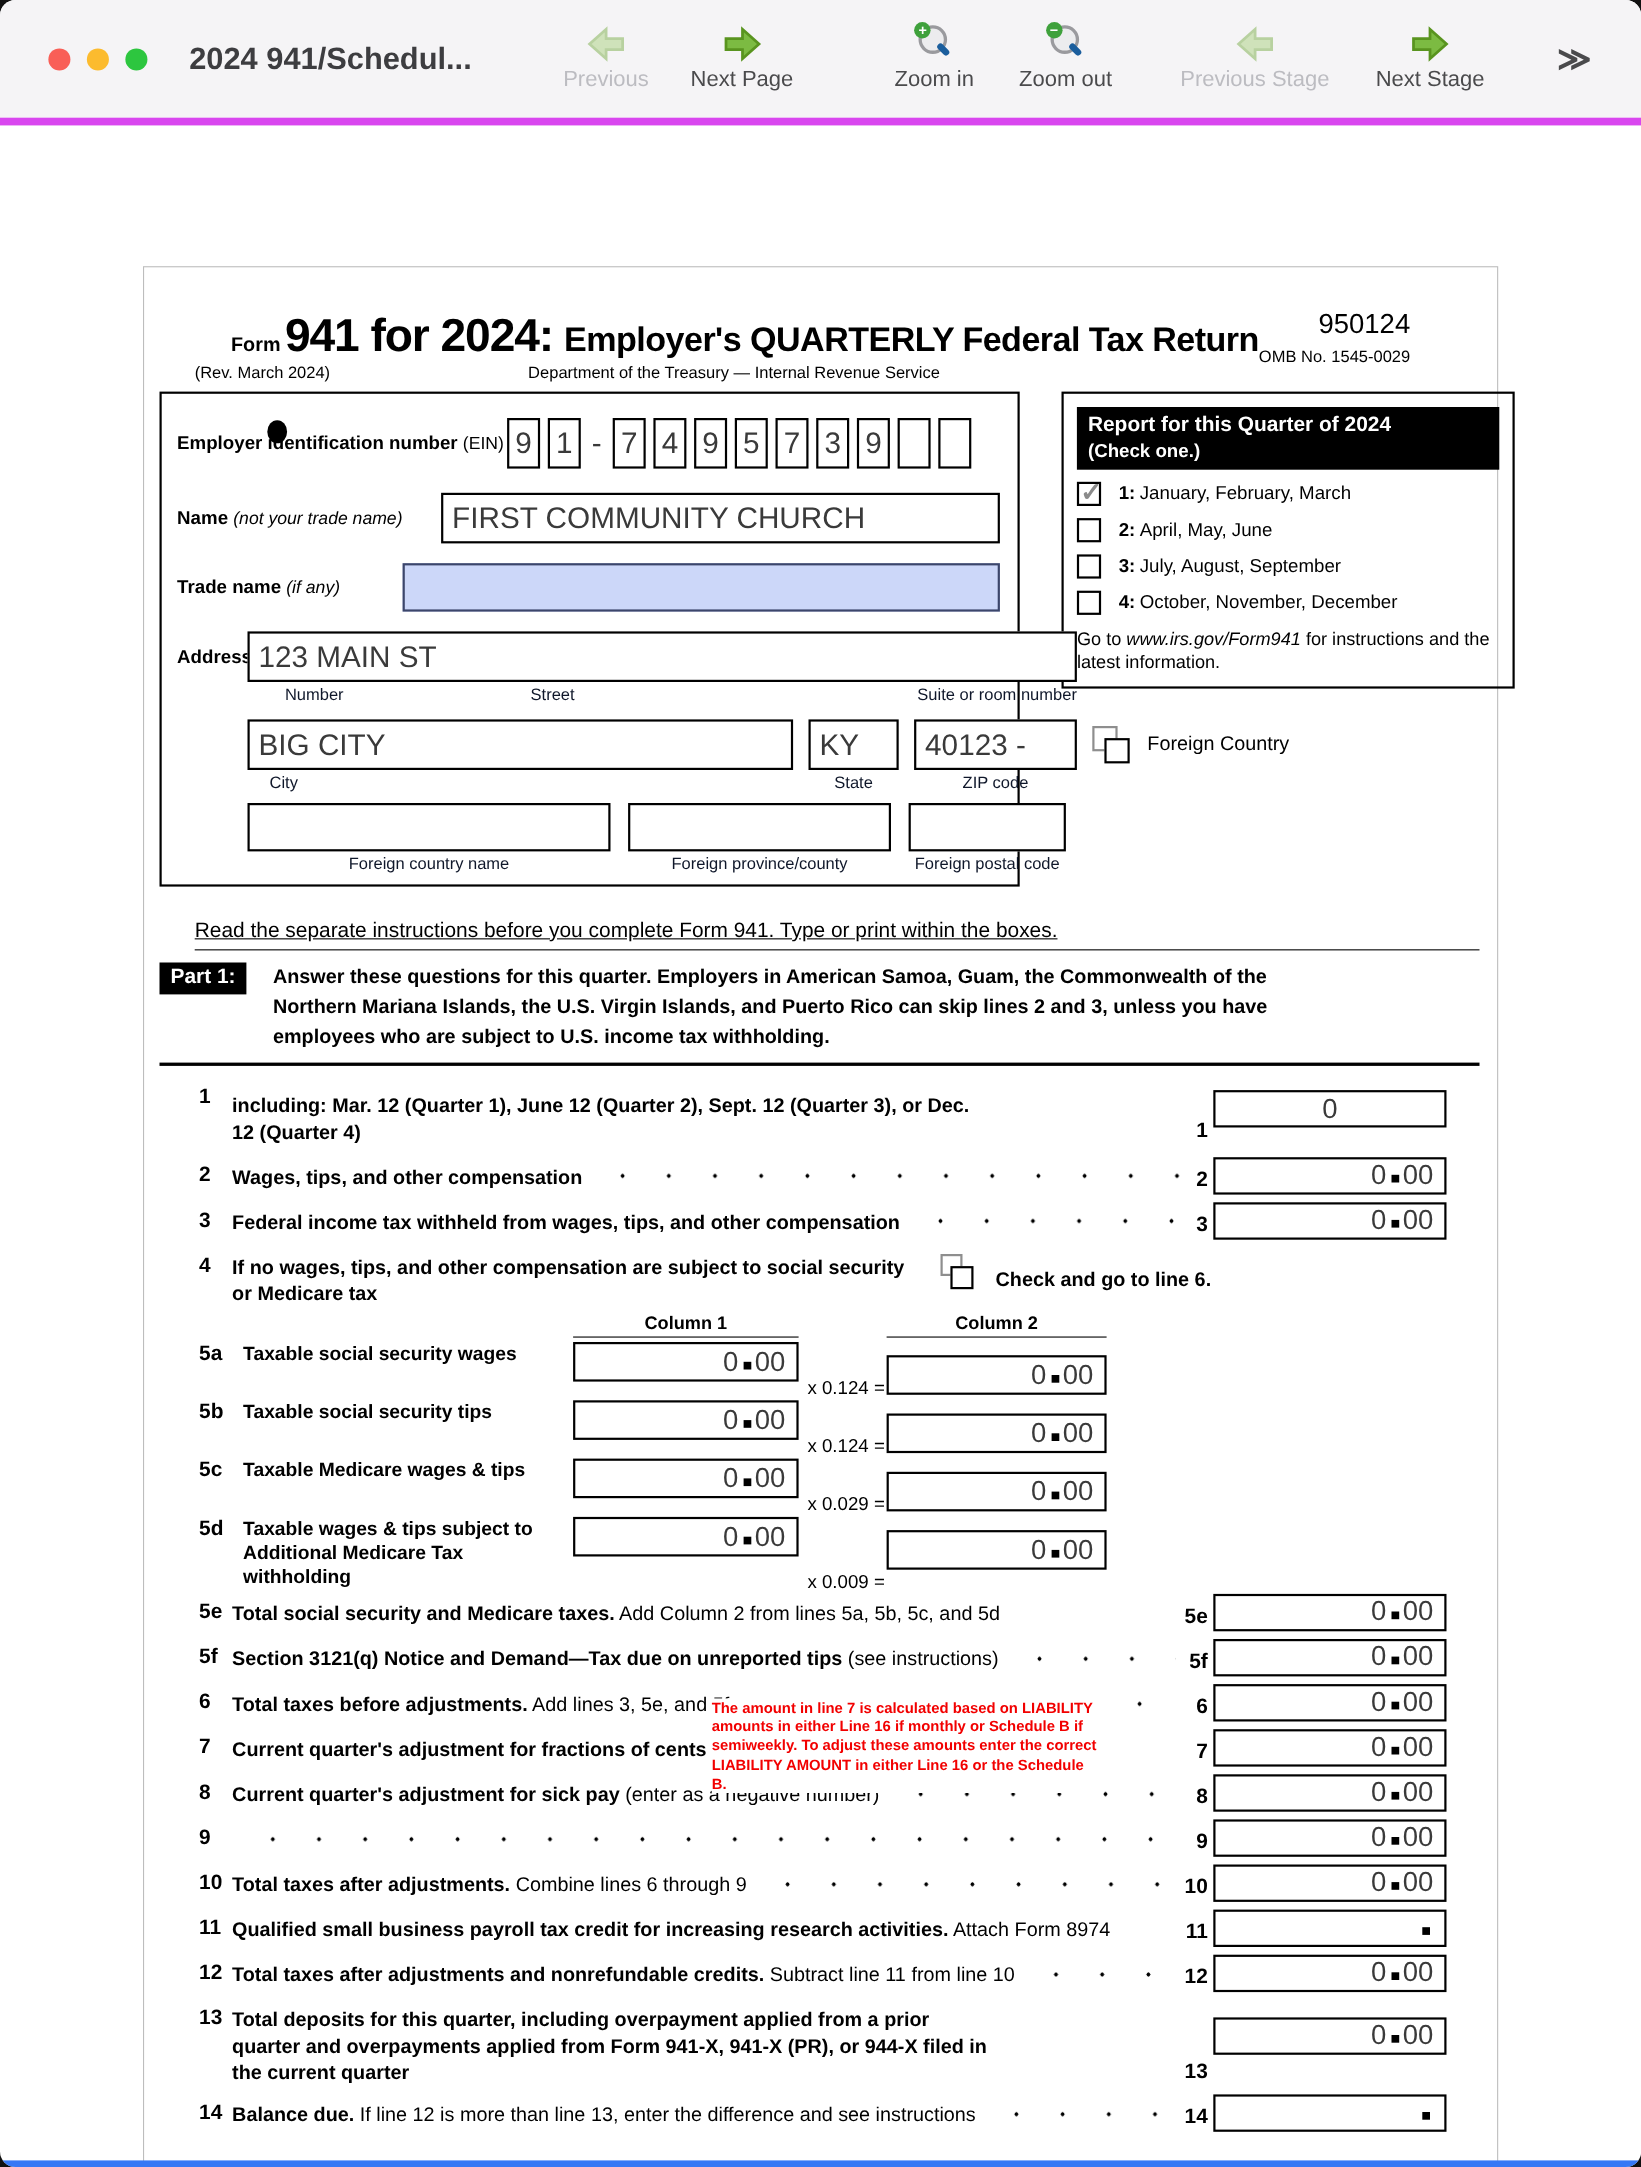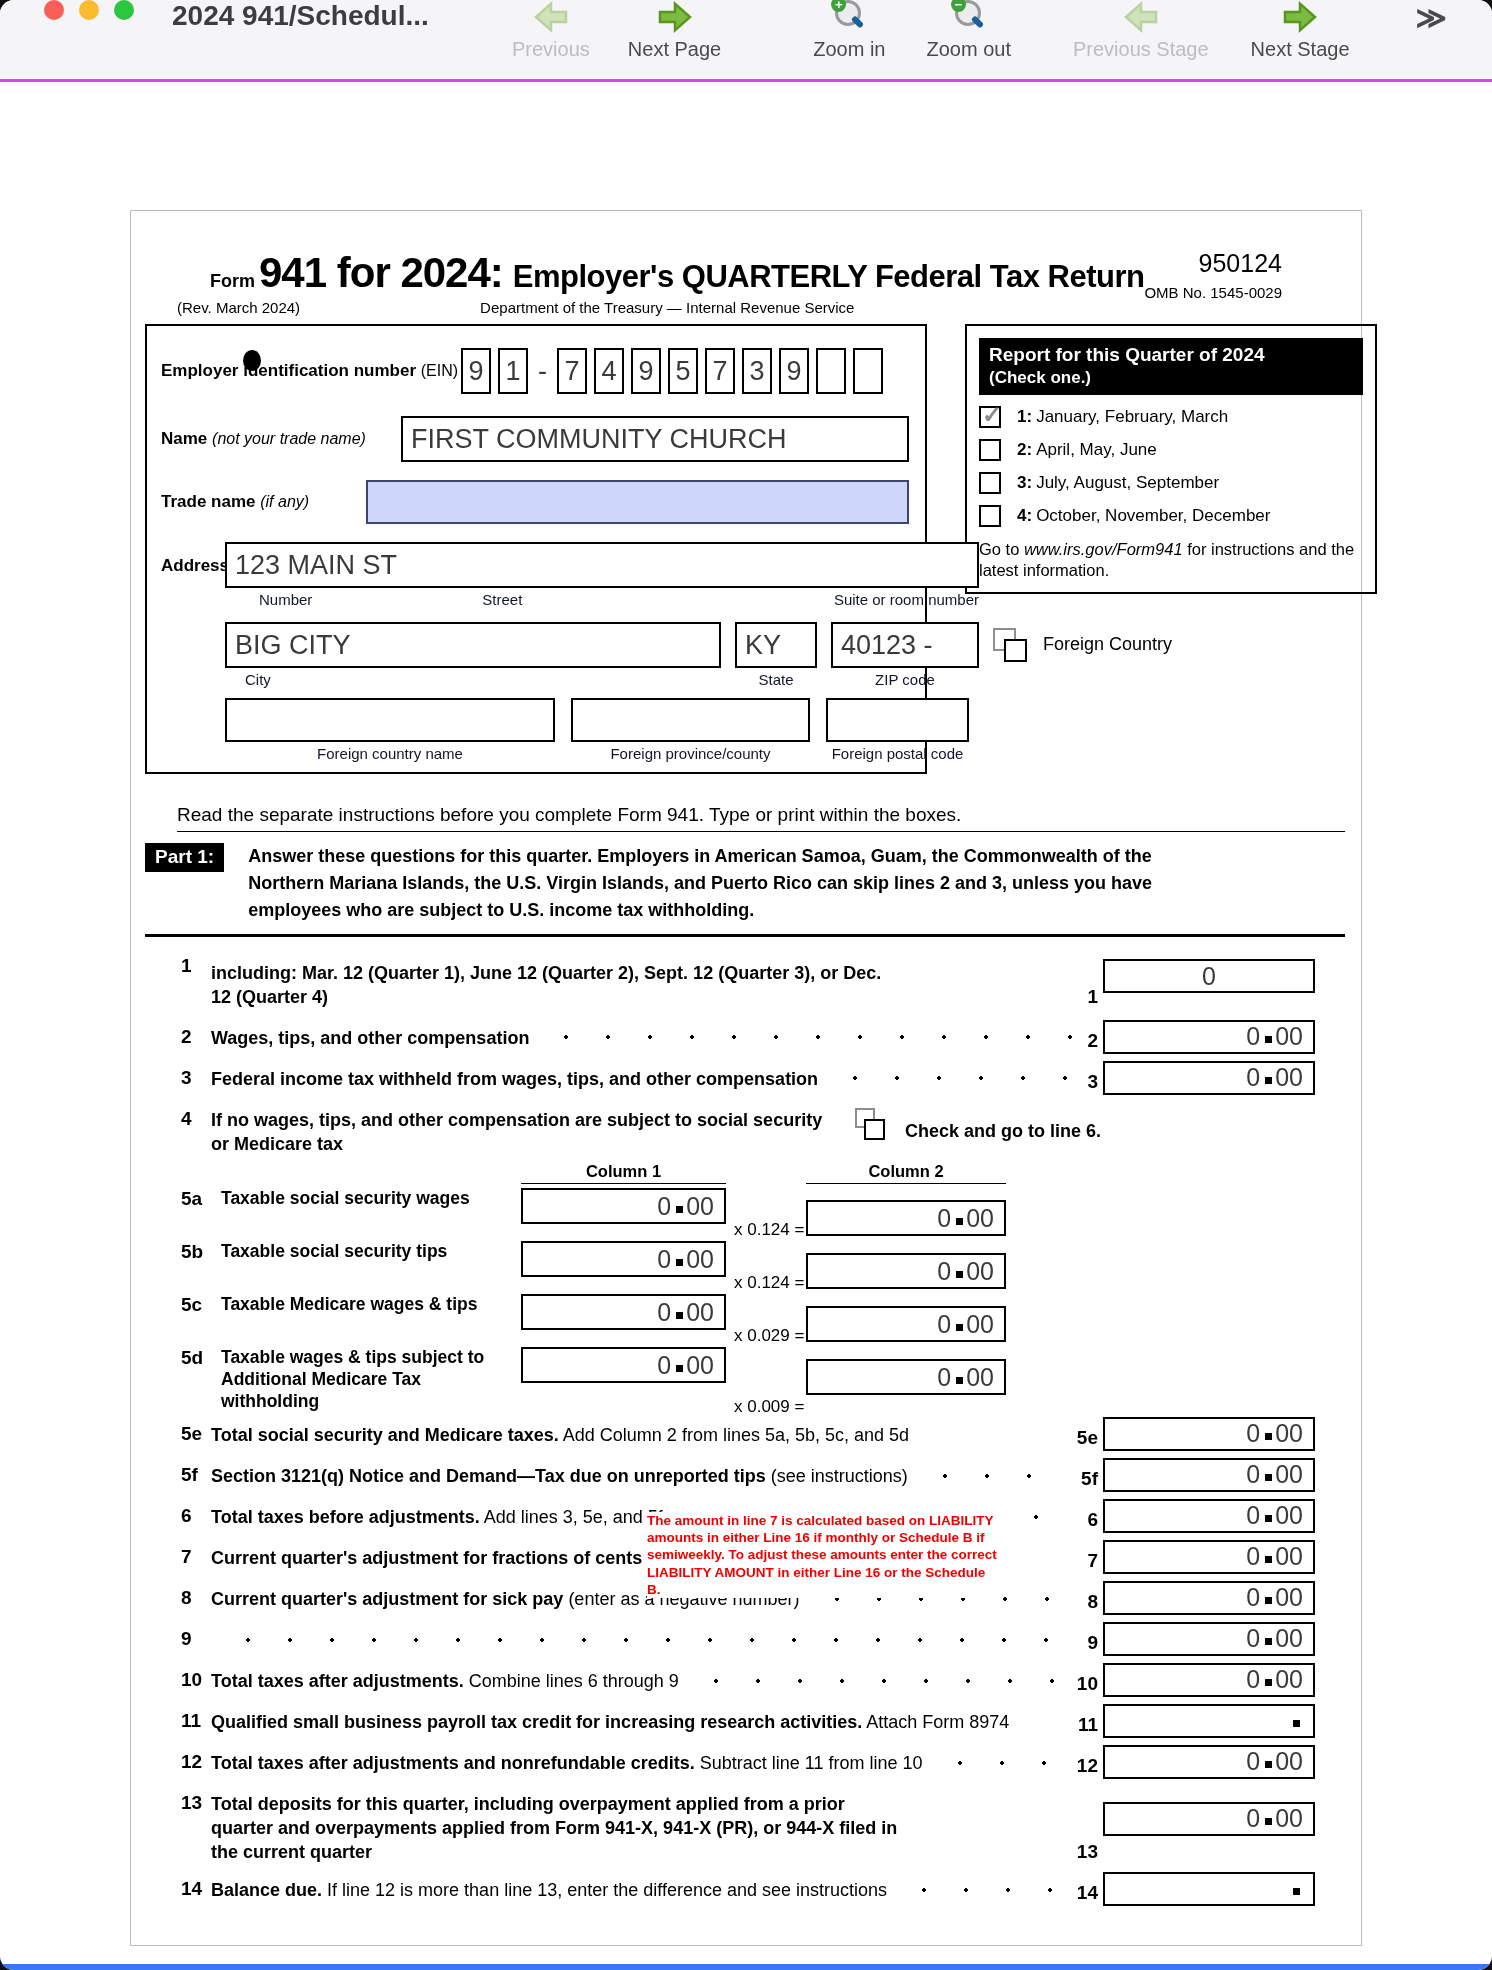--- a/index.html
+++ b/index.html
@@ -1,18 +1,18 @@
 <!DOCTYPE html>
 <html><head>
 <meta charset="utf-8">
 <style>
   html,body{margin:0;padding:0;background:#111;font-family:"Liberation Sans",sans-serif;}
   .window{width:1492px;height:1970px;background:#fff;border-radius:14px;overflow:hidden;position:relative;margin:0 auto;}
   
-  .toolbar{height:82px;background:#f5f4f6;border-bottom:3px solid #d946ef;display:flex;align-items:flex-start;box-sizing:border-box;}
+  .toolbar{height:114px;background:#f5f4f6;border-bottom:7px solid #d946ef;display:flex;align-items:center;box-sizing:border-box;}
   .traffic{display:flex;gap:15px;margin-left:44px;}
   .tl{width:20px;height:20px;border-radius:50%;display:inline-block;}
   .tl.red{background:#f95f57;}.tl.yellow{background:#fcbb2e;}.tl.green{background:#2dc63f;}
   .win-title{font-size:28px;font-weight:bold;color:#3d3d40;margin-left:38px;width:312px;white-space:nowrap;overflow:hidden;}
   .tb-item{display:flex;flex-direction:column;align-items:center;cursor:default;}
   .tb-label{font-size:20px;color:#4a4a4c;margin-top:4px;white-space:nowrap;}
   .tb-item.disabled .tb-label{color:#bcbcc1;}
   .arr{width:40px;height:34px;}
   .arr svg path{fill:#7cbb42;stroke:#59941f;stroke-width:1.5;}
   .arr.left{transform:scaleX(-1);}
@@ -66,21 +66,21 @@
   .q-opt-text{font-size:17px;margin-left:16px;}
   .q-opt-text b{margin-right:4px;}
   .q-goto{font-size:16.5px;margin-top:12px;line-height:1.3;}
   .q-goto i{font-style:italic;}
   .foreign-row{display:flex;align-items:center;margin-top:34px;margin-left:28px;}
   .dbl{position:relative;width:34px;height:34px;flex:none;}
   .dbl .back{position:absolute;left:0;top:0;width:23px;height:23px;border:2px solid #8e8e8e;background:#fff;box-sizing:border-box;}
   .dbl .front{position:absolute;right:0;bottom:0;width:23px;height:23px;border:2px solid #000;background:#fff;box-sizing:border-box;}
   .fc-label{font-size:18px;margin-left:16px;}
   
-  .read-note{font-size:19px;margin:30px -30px 11px 0;padding-bottom:5px;border-bottom:1.5px solid #000;}
+  .read-note{font-size:19px;margin:30px -30px 11px 0;padding-bottom:5px;border-bottom:1.5px solid #000;text-decoration:underline;}
   .part1{display:flex;margin:10px -30px 0 -32px;border-bottom:3px solid #000;padding-bottom:10px;}
   .part-tag{background:#000;color:#fff;font-weight:bold;font-size:19px;padding:3px 10px 4px;height:fit-content;flex:none;}
   .part-heading{font-weight:bold;font-size:18px;line-height:1.5;margin-left:24px;width:960px;}
   
   .lines{margin-top:18px;position:relative;}
   .lrow{display:flex;align-items:flex-start;margin-bottom:13px;position:relative;}
   .lnum{width:34px;font-weight:bold;font-size:19px;flex:none;padding-left:4px;box-sizing:border-box;}
   .ltext{font-size:18px;line-height:1.35;}
   .ltext b{font-weight:bold;}
   .leader{flex:1;height:14px;margin:4px 12px 0;background-image:radial-gradient(circle,#000 1.6px,transparent 2px);background-size:42px 6px;background-repeat:repeat-x;background-position:4px 60%;}

